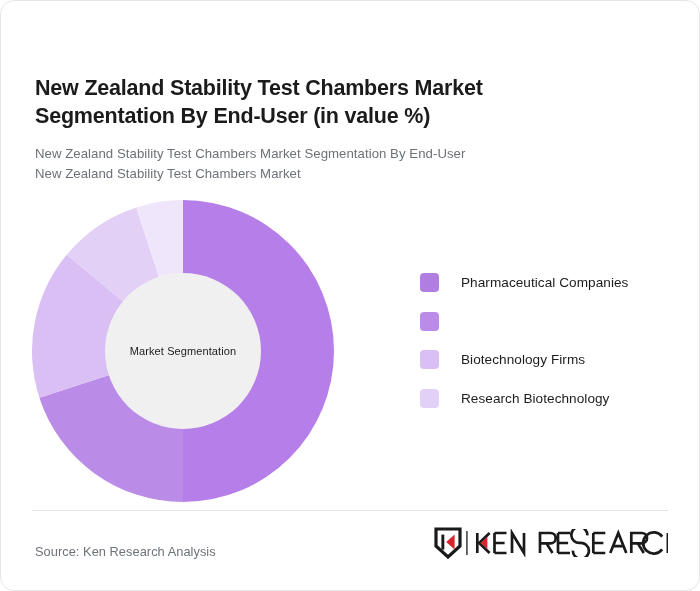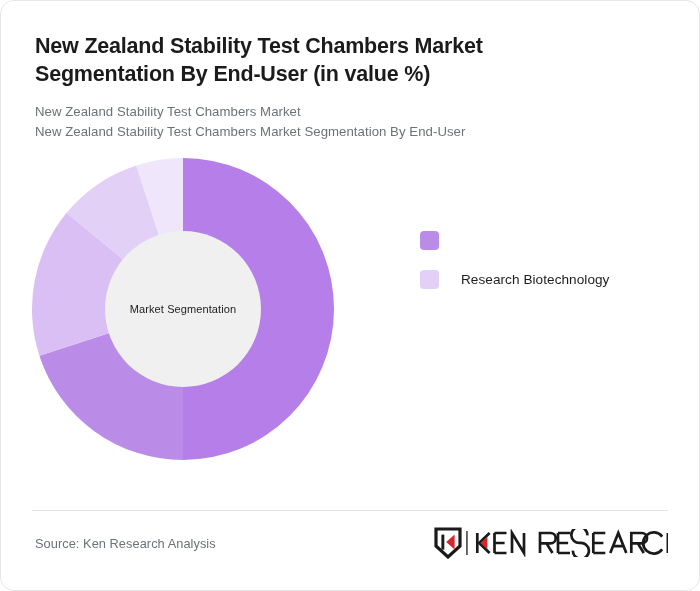--- a/index.html
+++ b/index.html
@@ -15,21 +15,21 @@
     position: relative;
     width: 700px;
     height: 591px;
     background: #ffffff;
     border-radius: 14px;
     border: 1px solid #e6e6e6;
     overflow: hidden;
   }
 
   
-  .header { padding: 31px 48px 0 34px; }
+  .header { padding: 31px 48px 0 34px; margin-top: 42px; }
 
   .chart-title {
     font-size: 21.5px;
     font-weight: bold;
     color: #1b1b1b;
     line-height: 1.32;
     letter-spacing: -0.2px;
     max-width: 560px;
   }
 
@@ -112,21 +112,21 @@
     height: 1px;
     background: #e4e4e4;
   }
 
   .footer {
     position: absolute;
     left: 34px;
     right: 31px;
     top: 526px;
     display: flex;
-    align-items: center;
+    align-items: flex-end;
     justify-content: space-between;
   }
 
   .source-text {
     font-size: 12.8px;
     color: #6d7278;
     letter-spacing: 0.05px;
   }
 
   .brand { display: flex; align-items: center; }
@@ -134,22 +134,22 @@
   .brand-wordmark { display: block; margin-left: 1px; }
 </style>
 </head>
 <body>
 
 <div class="card">
 
   <div class="header">
     <div class="chart-title">New Zealand Stability Test Chambers Market Segmentation By End-User (in value %)</div>
     <div class="subtitles">
+      <div class="subtitle-line">New Zealand Stability Test Chambers Market Segmentation By End-User</div>
       <div class="subtitle-line">New Zealand Stability Test Chambers Market</div>
-      <div class="subtitle-line">New Zealand Stability Test Chambers Market Segmentation By End-User</div>
     </div>
   </div>
 
   <div class="body-area">
 
     <div class="donut-wrap">
       <svg class="donut-svg" viewBox="0 0 302 302">
         <g id="donut-slices">
             <path d="M 151 151 L 151.00 0.00 A 151 151 0 0 1 151.00 302.00 Z" fill="#b57ee8"></path>
             <path d="M 151 151 L 151.00 302.00 A 151 151 0 0 1 7.39 197.66 Z" fill="#bb8ce7"></path>
@@ -157,21 +157,29 @@
             <path d="M 151 151 L 34.65 54.75 A 151 151 0 0 1 104.34 7.39 Z" fill="#e3d0f7"></path>
             <path d="M 151 151 L 104.34 7.39 A 151 151 0 0 1 151.00 0.00 Z" fill="#f0e6fb"></path>
           </g>
         <circle id="donut-hole" cx="151" cy="151" r="78" fill="#f0f0f0"></circle>
       </svg>
       <div class="donut-center-label">Market Segmentation</div>
     </div>
 
     <div class="legend" id="legend">
         <div class="legend-item">
+          <span class="legend-swatch" style="background: rgb(176, 125, 224);"></span>
+          <span class="legend-label">Pharmaceutical Companies</span>
+        </div>
+        <div class="legend-item">
           <span class="legend-swatch" style="background: rgb(187, 140, 231);"></span>
+        </div>
+        <div class="legend-item">
+          <span class="legend-swatch" style="background: rgb(217, 191, 244);"></span>
+          <span class="legend-label">Biotechnology Firms</span>
         </div>
         <div class="legend-item">
           <span class="legend-swatch" style="background: rgb(227, 208, 247);"></span>
           <span class="legend-label">Research Biotechnology</span>
         </div>
       </div>
 
   </div>
 
   <div class="divider"></div>

